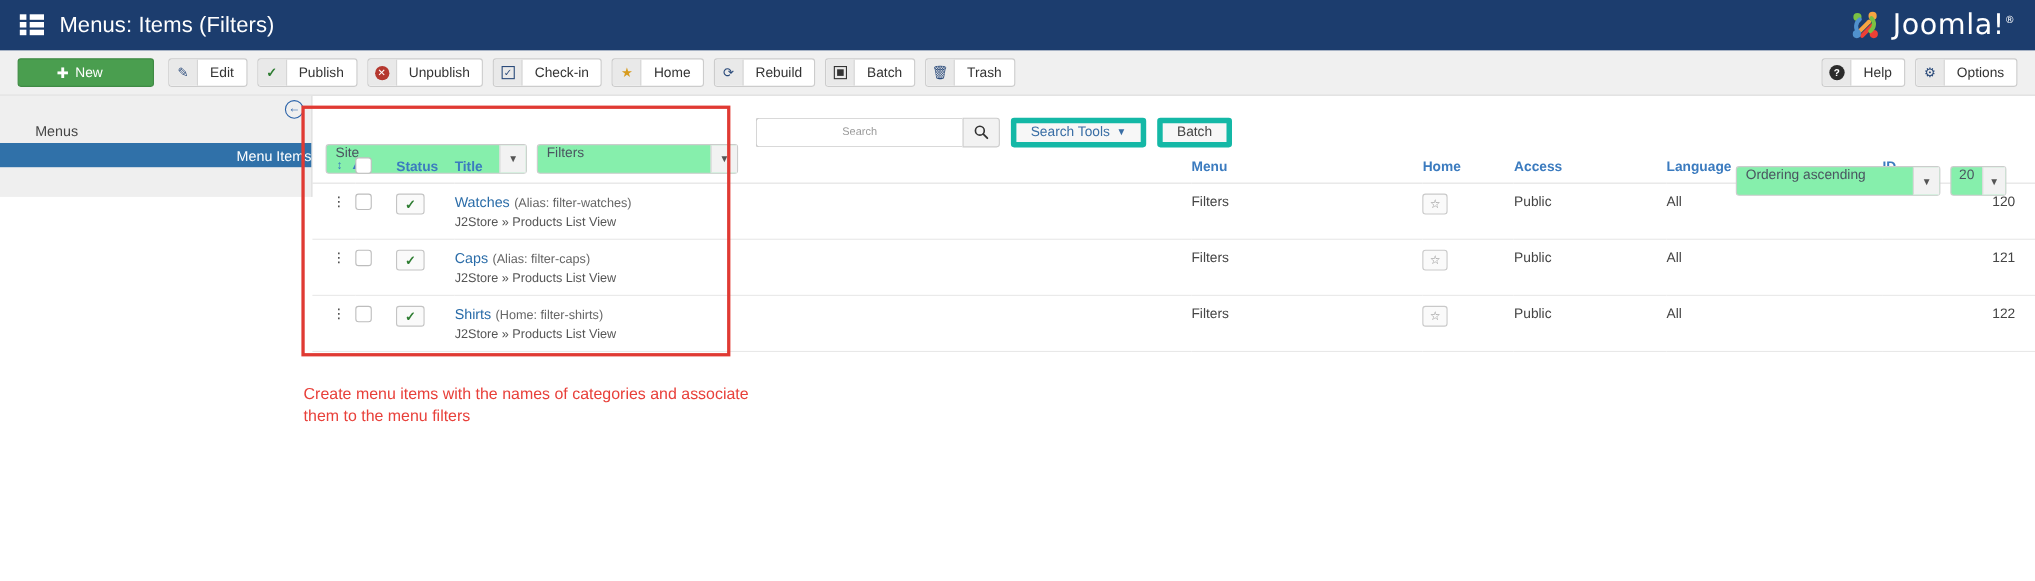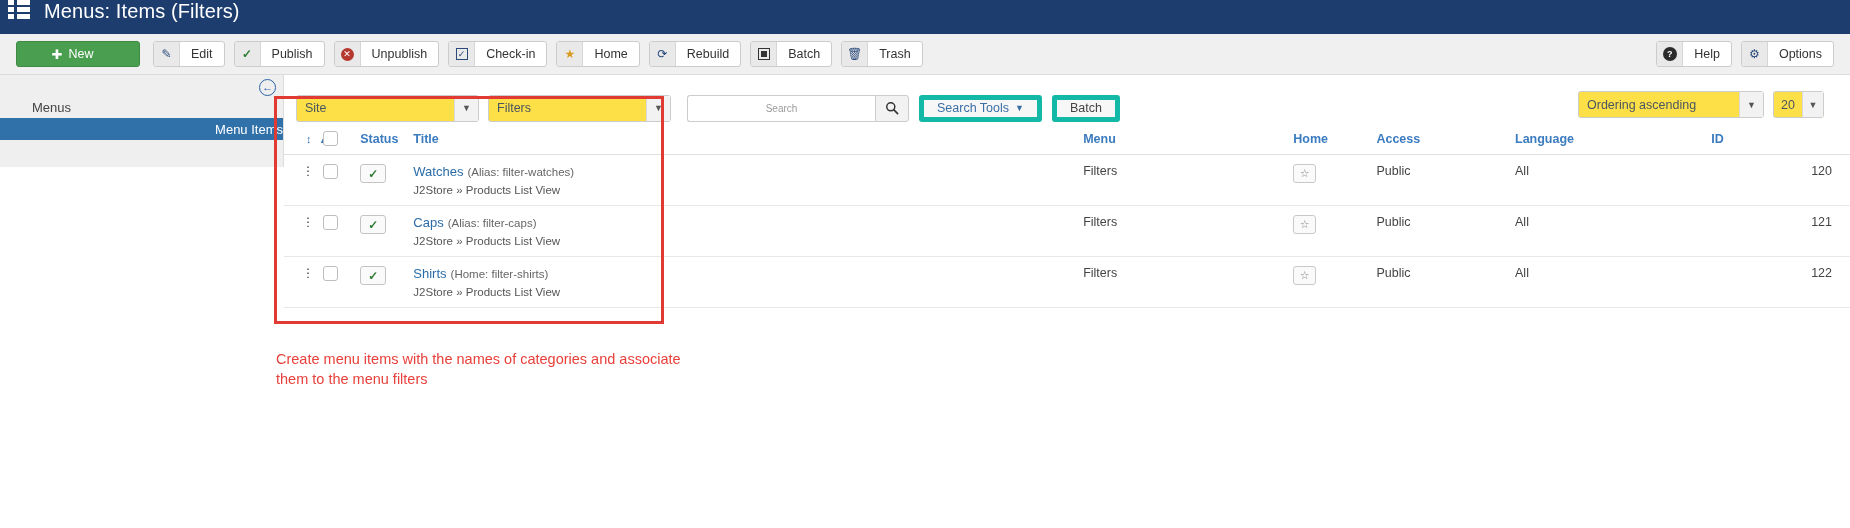--- a/index.html
+++ b/index.html
@@ -6,24 +6,25 @@
   html, body {
     margin: 0; padding: 0;
     width: 1850px; height: 528px;
     background: #fff;
     font-family: "Liberation Sans", sans-serif;
     overflow: hidden;
   }
 
   
   .topbar {
-    height: 34px;
+    height: 46px;
     background: #1c3d6e;
     display: flex;
-    padding: 0 4px;
+    align-items: center;
+    padding: 0 14px;
     position: relative;
   }
   .menu-grid-icon {
     width: 22px; height: 20px;
     display: grid;
     grid-template-columns: 6px 13px;
     grid-template-rows: 5px 5px 5px;
     gap: 2px 3px;
     margin-right: 14px;
     margin-left: 4px;
@@ -184,26 +185,27 @@
   
   .filter-row {
     display:flex; align-items:center;
     padding: 8px 0 0 12px;
     height: 42px;
   }
   .select {
     height: 27px;
     border: 1px solid #cccccc;
     border-radius: 3px;
-    background:#fde047;
-    display:flex; align-items:center;
+    background:#86efac;
+    display:flex; 
     font-size: 12.5px;
     color: #4a5560;
     cursor:pointer;
     margin-right: 9px;
+    margin-top: 48px;
   }
   .select .val { padding: 0 8px; flex:1; white-space:nowrap; }
   .select .caret {
     width: 24px; height: 100%;
     background:#f2f2f2;
     border-left:1px solid #d8d8d8;
     display:flex;align-items:center;justify-content:center;
     font-size:9px;color:#555;
   }
   .sel-site { width: 183px; }
@@ -363,20 +365,35 @@
   <div class="menu-grid-icon">
     <i></i>
       <i></i>
       <i></i>
       <i></i>
       <i></i>
       <i></i>
   </div>
   <div class="topbar-title">Menus: Items (Filters)</div>
 
+  <div class="joomla-logo">
+    <svg class="joomla-mark" viewBox="0 0 64 64">
+      <g stroke-linecap="round" fill="none" stroke-width="7">
+        <path d="M20 44 L38 26" stroke="#f9a541"></path>
+        <path d="M26 50 L44 32" stroke="#ee4035"></path>
+        <circle cx="18" cy="18" r="7" fill="#7ac143" stroke="none"></circle>
+        <circle cx="44" cy="16" r="7" fill="#f9a541" stroke="none"></circle>
+        <circle cx="17" cy="47" r="7" fill="#5091cd" stroke="none"></circle>
+        <circle cx="46" cy="47" r="7" fill="#ee4035" stroke="none"></circle>
+        <path d="M20 44 C14 38 14 28 22 22" stroke="#5091cd"></path>
+        <path d="M42 20 C48 26 48 36 40 42" stroke="#7ac143"></path>
+      </g>
+    </svg>
+    <div class="joomla-word"><span>Joomla!</span><sup>®</sup></div>
+  </div>
 </div>
 
 <div class="toolbar">
 
   <div class="btn btn-new">
     <span class="plus">✚</span>
     <span class="lbl">New</span>
   </div>
 
   <div class="btn">

